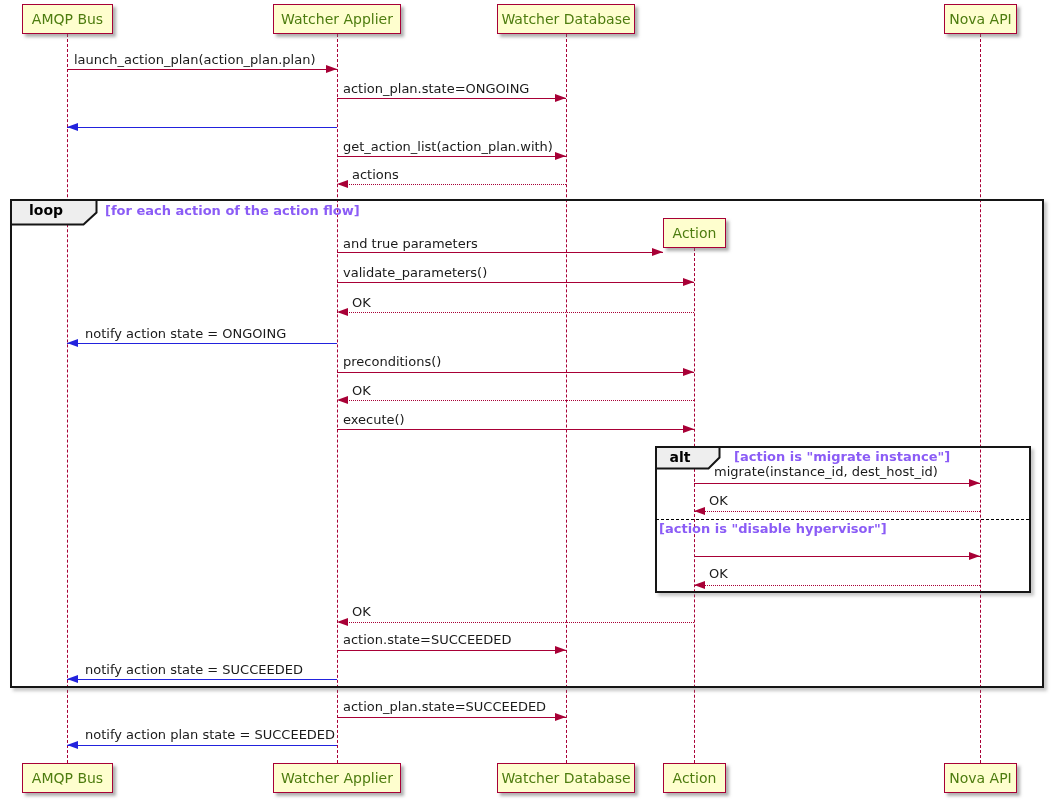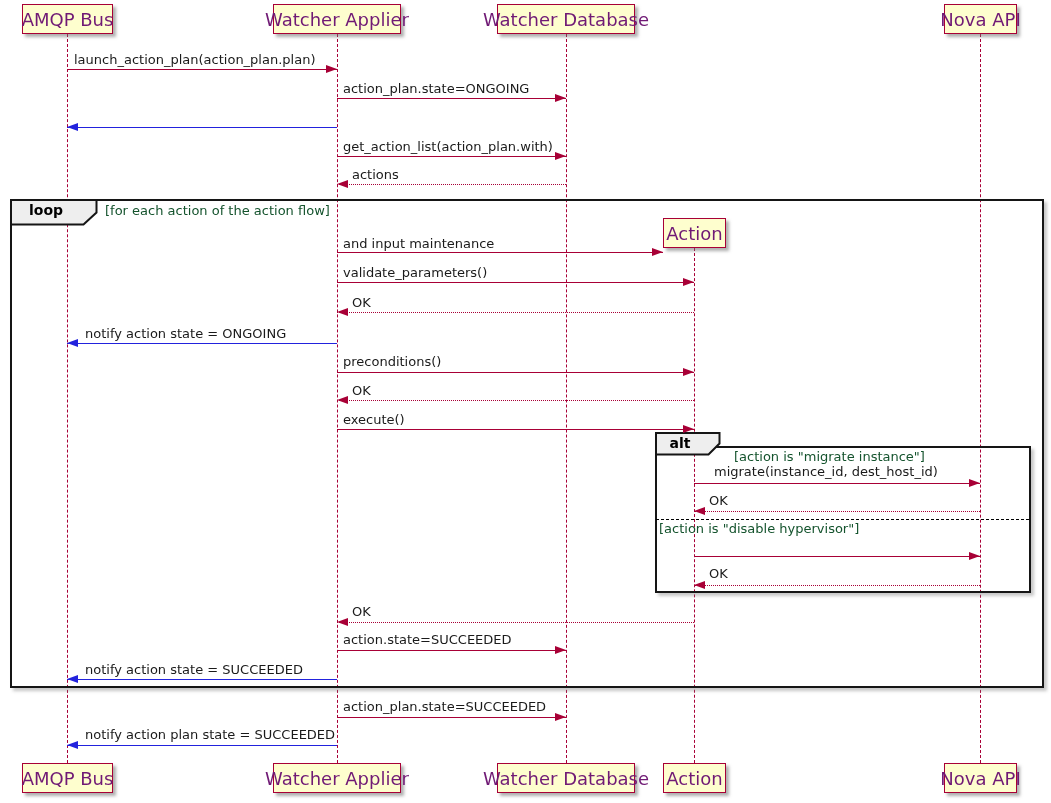--- a/index.html
+++ b/index.html
@@ -6,21 +6,21 @@
   .diagram {
     position:relative; width:1051px; height:803px; background:#ffffff;
     font-family:"DejaVu Sans", sans-serif; overflow:hidden;
   }
   
   .pbox {
     position:absolute; height:30px; box-sizing:border-box;
     background:#FEFECE; border:1.5px solid #A80036;
     box-shadow:3px 3px 3px rgba(110,110,110,0.55);
     display:flex; align-items:center; justify-content:center;
-    font-size:18px; color:#701a75; white-space:nowrap;
+    font-size:14px; color:#4d7c0f; white-space:nowrap;
   }
   
   .lifeline { position:absolute; width:0; border-left:1px dashed #A80036; }
   
   .mlabel { position:absolute; font-size:13px; color:#1a1a1a; white-space:nowrap; }
   
   .arrow { position:absolute; height:9px; pointer-events:none; }
   .arrow .ln { position:absolute; left:0; right:0; top:4px; border-top:1px solid #A80036; }
   .arrow.dotted .ln { border-top-style:dotted; }
   .arrow.blue .ln { border-top-color:#2222DD; }
@@ -33,21 +33,21 @@
   .frame {
     position:absolute; box-sizing:border-box; border:2px solid #151515;
     background:transparent; box-shadow:3px 3px 3px rgba(130,130,130,0.45);
   }
   .tab { position:absolute; }
   .tab svg { display:block; }
   .tab span {
     position:absolute; top:3px; left:0; right:16px; text-align:center;
     font-weight:bold; font-size:14px; color:#000;
   }
-  .guard { position:absolute; font-weight:normal; font-size:13px; color:#14532d; white-space:nowrap; }
+  .guard { position:absolute; font-weight:bold; font-size:13px; color:#8b5cf6; white-space:nowrap; }
   .divider { position:absolute; height:0; border-top:1px dashed #000; }
 </style>
 </head>
 <body>
 
 <div class="diagram">
 
   <div class="lifeline" style="left:67px;top:34px;height:729px"></div>
   <div class="lifeline" style="left:337px;top:34px;height:729px"></div>
   <div class="lifeline" style="left:566px;top:34px;height:729px"></div>
@@ -57,21 +57,21 @@
   <div class="frame" style="left:10px;top:199px;width:1034px;height:489px"></div>
   <div class="tab" style="left:10px;top:199px;width:88px;height:42px">
     <svg width="88" height="27">
       <path d="M1,1 H86.5 V13.5 L73.5,25.5 H1 Z" fill="#EEEEEE" stroke="#151515" stroke-width="2"></path>
     </svg>
     <span>loop</span>
   </div>
   <div class="guard" style="left:105px;top:203px">[for each action of the action flow]</div>
 
   <div class="frame" style="left:655px;top:446px;width:376px;height:147px"></div>
-  <div class="tab" style="left:655px;top:432px;width:66px;height:32px">
+  <div class="tab" style="left:655px;top:446px;width:66px;height:32px">
     <svg width="66" height="24">
       <path d="M1,1 H64.5 V11.5 L53.5,22.5 H1 Z" fill="#EEEEEE" stroke="#151515" stroke-width="2"></path>
     </svg>
     <span>alt</span>
   </div>
   <div class="guard" style="left:734px;top:449px">[action is "migrate instance"]</div>
   <div class="divider" style="left:656px;top:519px;width:373px"></div>
   <div class="guard" style="left:659px;top:521px">[action is "disable hypervisor"]</div>
 
   <div class="mlabel" style="left:74px;top:52px">launch_action_plan(action_plan.plan)</div>
@@ -96,21 +96,21 @@
       <i class="ln"></i>
       <i class="hd"></i>
     </div>
 
   <div class="mlabel" style="left:352px;top:167px">actions</div>
   <div class="arrow left dotted" style="left:337px;top:180px;width:229px">
       <i class="ln"></i>
       <i class="hd"></i>
     </div>
 
-  <div class="mlabel" style="left:343px;top:236px"> and input maintenance</div>
+  <div class="mlabel" style="left:343px;top:236px"> and true parameters</div>
   <div class="arrow right" style="left:337px;top:248px;width:326px">
       <i class="ln"></i>
       <i class="hd"></i>
     </div>
 
   <div class="mlabel" style="left:343px;top:265px">validate_parameters()</div>
   <div class="arrow right" style="left:337px;top:278px;width:357px">
       <i class="ln"></i>
       <i class="hd"></i>
     </div>

